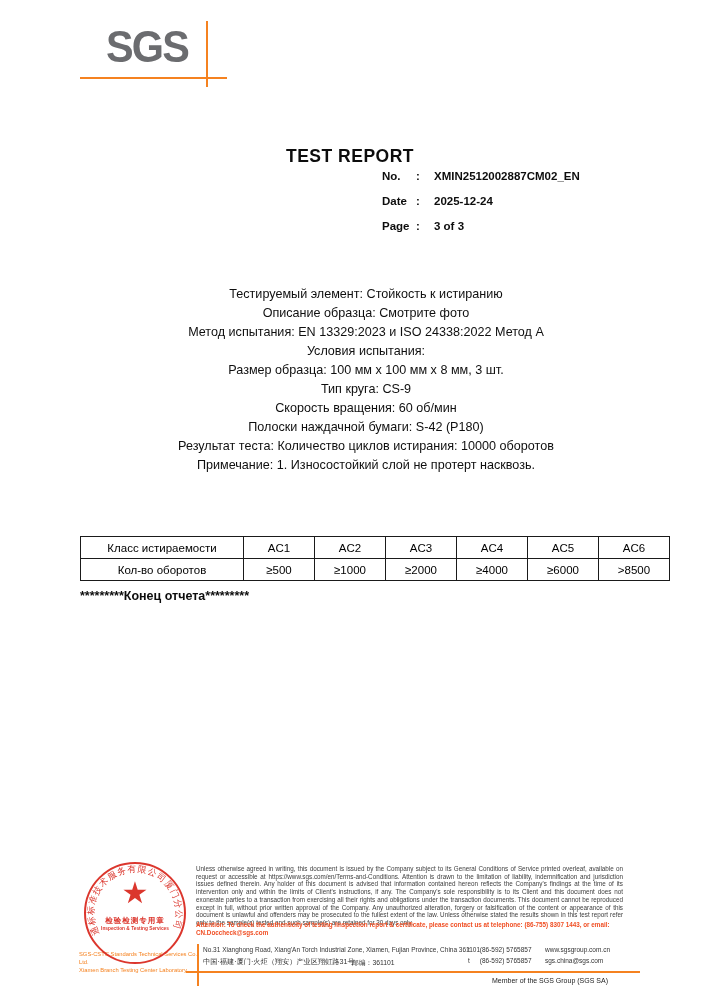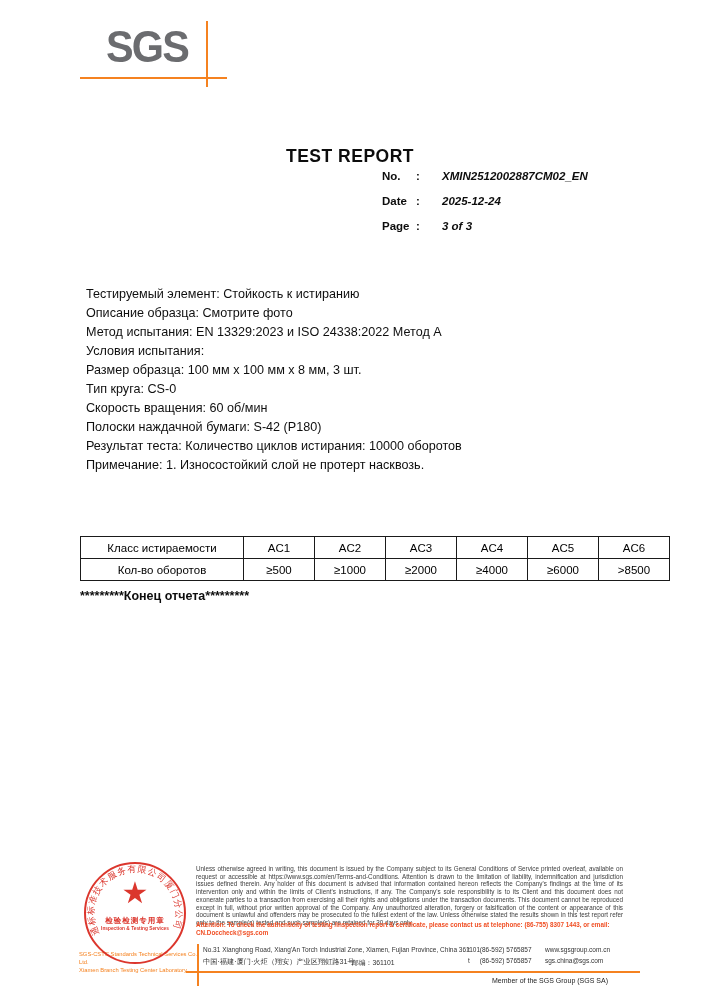--- a/index.html
+++ b/index.html
@@ -11,25 +11,25 @@
   .logo-text{left:106px;top:24px;font-size:45px;font-weight:bold;letter-spacing:-2px;
              color:var(--logo-gray,#6B6C6F);transform:scaleX(.92);transform-origin:left top;line-height:1;}
   .logo-hline{left:80px;top:77px;width:147px;height:2px;background:var(--accent-orange,#F58220);}
   .logo-vline{left:206px;top:21px;width:2px;height:66px;background:var(--accent-orange,#F58220);}
 
   .report-title{left:286px;top:146px;font-size:17.5px;font-weight:bold;letter-spacing:.5px;color:#0d0d0d;}
   .meta{left:382px;top:169px;font-size:11.5px;font-weight:bold;color:#0d0d0d;}
   .meta .row{height:25px;line-height:14px;white-space:nowrap;}
   .meta .lbl{display:inline-block;width:30px;}
   .meta .col{display:inline-block;width:12px;text-align:center;}
-  .meta .val{margin-left:18px;font-style:italic;}
+  .meta .val{margin-left:10px;}
 
   
   .body-block{left:86px;top:285px;width:560px;font-size:12.6px;line-height:19px;color:#0f0f0f;}
-  .body-block div{white-space:nowrap;}
+  .body-block div{white-space:nowrap;text-align:center;}
 
   
   .tbl{left:80px;top:536px;border-radius:8px;}
   table{border-collapse:collapse;table-layout:fixed;}
   td{border:1px solid #1a1a1a;height:21px;text-align:center;vertical-align:middle;
      font-size:11.5px;color:#000;padding:0 2px;white-space:nowrap;}
   td.c0{width:158px;}
   td.cn{width:66px;margin-top:45px;}
 
   .end-note{left:80px;top:589px;width:560px;text-align:left;font-size:12.5px;font-weight:bold;color:#0d0d0d;}
@@ -90,21 +90,21 @@
       <span class="lbl">Page</span><span class="col">:</span><span class="val">3 of 3</span>
     </div>
   </div>
 
   <div class="abs body-block">
     <div>Тестируемый элемент: Стойкость к истиранию</div>
     <div>Описание образца: Смотрите фото</div>
     <div>Метод испытания: EN 13329:2023 и ISO 24338:2022 Метод А</div>
     <div>Условия испытания:</div>
     <div>Размер образца: 100 мм x 100 мм x 8 мм, 3 шт.</div>
-    <div>Тип круга: CS-0</div>
+    <div>Тип круга: CS-9</div>
     <div>Скорость вращения: 60 об/мин</div>
     <div>Полоски наждачной бумаги: S-42 (P180)</div>
     <div>Результат теста: Количество циклов истирания: 10000 оборотов</div>
     <div>Примечание: 1. Износостойкий слой не протерт насквозь.</div>
   </div>
 
   <div class="abs tbl">
     <table>
       <tbody>
           <tr>

